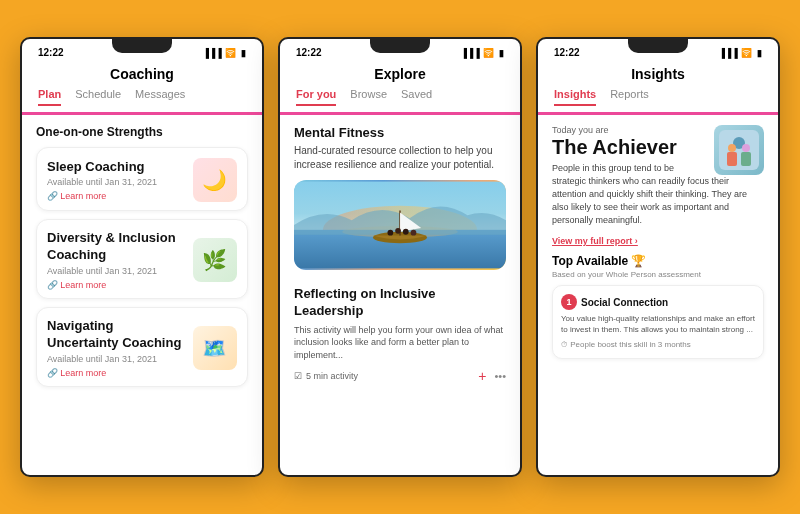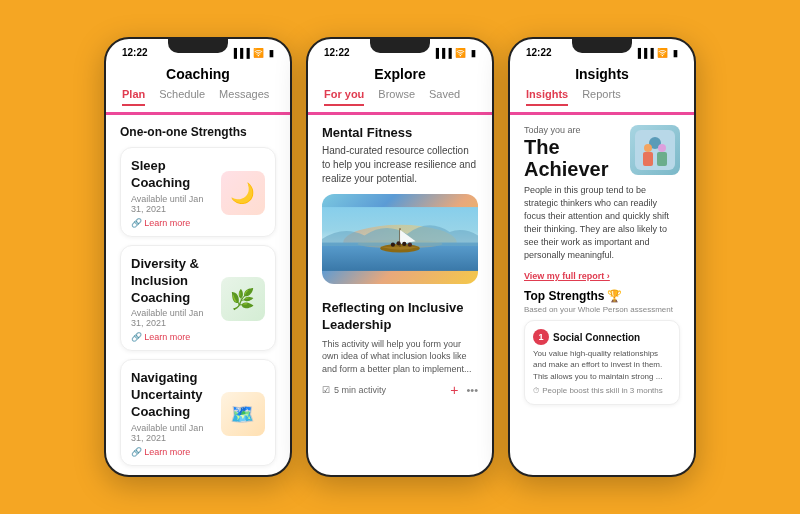--- a/index.html
+++ b/index.html
@@ -13,24 +13,24 @@
       font-family: -apple-system, BlinkMacSystemFont, 'Segoe UI', sans-serif;
       overflow: hidden;
     }
     .phones-container {
       display: flex;
       gap: 14px;
       align-items: center;
       padding: 20px;
     }
     .phone {
-      width: 188px;
+      width: 244px;
       height: 440px;
       background: #fff;
-      border-radius: 25px;
+      border-radius: 10px;
       overflow: hidden;
       box-shadow: 0 8px 30px rgba(0,0,0,0.25);
       display: flex;
       flex-direction: column;
       position: relative;
       border: 2px solid #222;
     }
     .phone-status-bar {
       display: flex;
       justify-content: space-between;
@@ -480,21 +480,21 @@
             <circle cx="13" cy="18" r="4" fill="#F4A460"></circle>
             <circle cx="27" cy="18" r="4" fill="#DDA0DD"></circle>
           </svg>
         </div>
         <div class="insights-today">Today you are</div>
         <div class="insights-achiever">The Achiever</div>
         <div class="insights-desc">People in this group tend to be strategic thinkers who can readily focus their attention and quickly shift their thinking. They are also likely to see their work as important and personally meaningful.</div>
       </div>
       <a class="insights-link" href="#">View my full report ›</a>
       <div style="clear:both;">
-        <div class="insights-strengths">Top Strengths 🏆</div>
+        <div class="insights-strengths">Top Available 🏆</div>
         <div class="insights-sub">Based on your Whole Person assessment</div>
         <div class="strength-card">
           <div class="strength-title">
             <span class="strength-num">1</span>
             <span>Social Connection</span>
           </div>
           <div class="strength-desc">You value high-quality relationships and make an effort to invest in them. This allows you to maintain strong ...</div>
           <div class="strength-footer">
             <span>⏱</span>
             <span>People boost this skill in 3 months</span>

